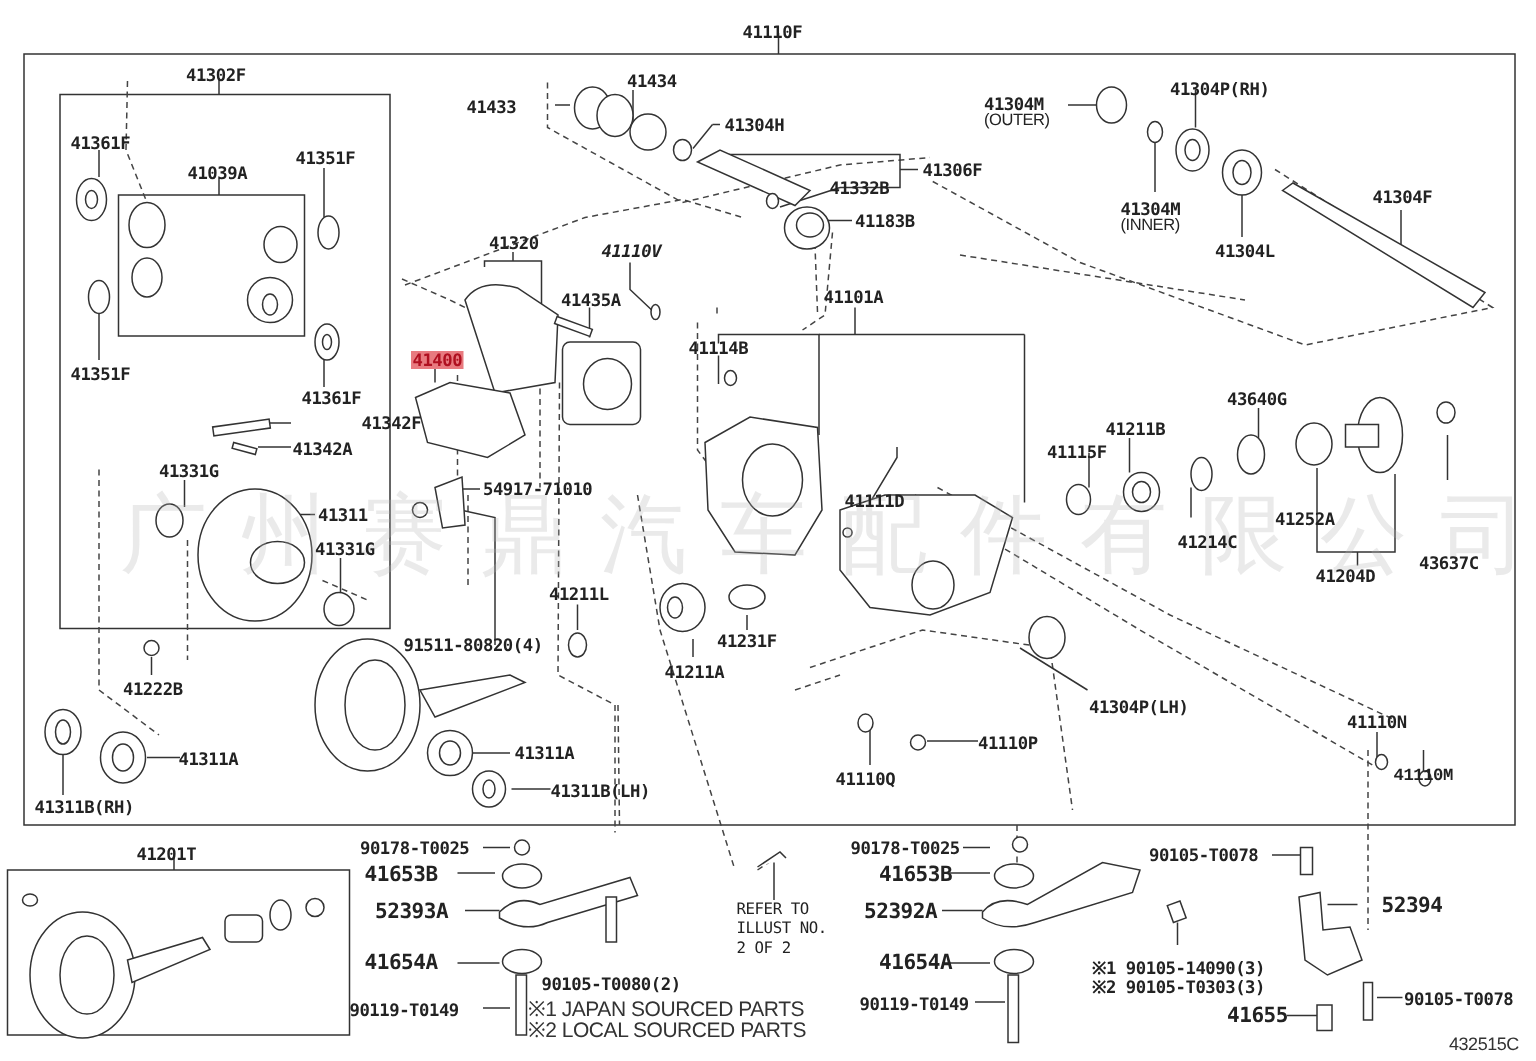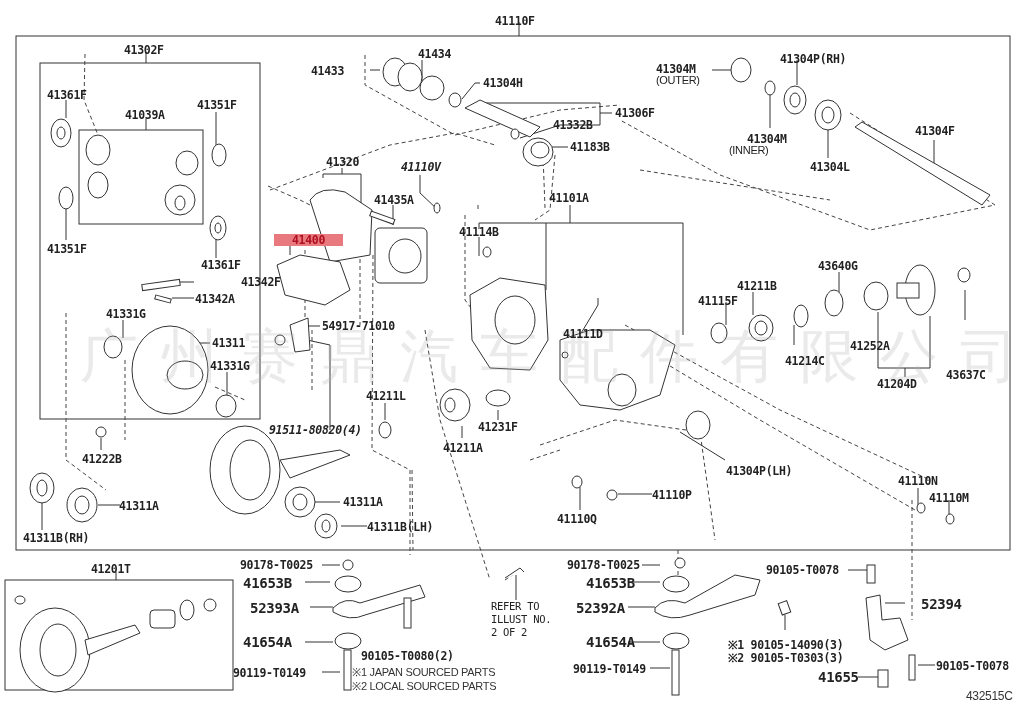--- a/index.html
+++ b/index.html
@@ -1,23 +1,23 @@
 <!DOCTYPE html>
 <html><head>
 <meta charset="utf-8">
 <style>
   html,body{margin:0;padding:0;background:#fff;}
   body{width:1024px;height:707px;position:relative;overflow:hidden;font-family:"DejaVu Serif","Liberation Serif",serif;}
   #stage{position:absolute;left:0;top:0;width:1024px;height:707px;}
   .lbl{position:absolute;font-family:"DejaVu Sans Mono","Liberation Mono",monospace;font-weight:bold;font-size:11.5px;color:#222;white-space:nowrap;line-height:12px;letter-spacing:-0.3px;}
   .lbl.big{font-size:14px;line-height:15px;}
   .lbl.sub{font-family:"Liberation Sans",sans-serif;font-weight:normal;font-size:11px;}
-  .lbl.note{font-family:"Liberation Sans",sans-serif;font-weight:normal;font-size:11px;color:#333;}
+  .lbl.note{font-family:"Liberation Sans",sans-serif;font-weight:normal;font-size:14px;color:#333;}
   .lbl.serifnote{font-family:"DejaVu Sans Mono","Liberation Mono",monospace;font-weight:normal;font-size:10.5px;line-height:13px;}
-  .lbl.hl{background:#e87a7f;color:#b01020;padding:0 18px;}
+  .lbl.hl{background:#e87a7f;color:#b01020;padding:0 1px;}
   .lbl.diag{font-family:"Liberation Sans",sans-serif;font-weight:normal;font-size:12px;color:#333;}
   .wm{position:absolute;left:80px;top:318px;font-family:"DejaVu Sans",sans-serif;font-size:58px;color:rgba(180,180,180,0.28);letter-spacing:22px;white-space:nowrap;pointer-events:none;}
   svg{position:absolute;left:0;top:0;}
 </style>
 </head>
 <body>
 
 <div id="stage">
 
 <svg width="1024" height="707" viewBox="0 0 1024 707">
@@ -304,48 +304,48 @@
 <div class="lbl" style="left:418px;top:48px;">41434</div>
 <div class="lbl" style="left:483px;top:77px;">41304H</div>
 <div class="lbl" style="left:615px;top:107px;">41306F</div>
 <div class="lbl" style="left:553px;top:119px;">41332B</div>
 <div class="lbl" style="left:570px;top:141px;">41183B</div>
 <div class="lbl" style="left:326px;top:156px;">41320</div>
 <div class="lbl" style="left:401px;top:161px;font-style:italic;">41110V</div>
 <div class="lbl" style="left:374px;top:194px;">41435A</div>
 <div class="lbl hl" style="left:274px;top:234px;">41400</div>
 <div class="lbl" style="left:322px;top:320px;">54917-71010</div>
-<div class="lbl" style="left:269px;top:424px;font-style:italic;">91511-80820(4)</div>
+<div class="lbl" style="left:269px;top:424px;">91511-80820(4)</div>
 <div class="lbl" style="left:366px;top:390px;">41211L</div>
 <div class="lbl" style="left:443px;top:442px;">41211A</div>
 <div class="lbl" style="left:478px;top:421px;">41231F</div>
 
 <div class="lbl" style="left:549px;top:192px;">41101A</div>
 <div class="lbl" style="left:459px;top:226px;">41114B</div>
 <div class="lbl" style="left:563px;top:286px;margin-top:42px;">41111D</div>
 
 <div class="lbl" style="left:656px;top:63px;">41304M</div>
 <div class="lbl sub" style="left:656px;top:74px;">(OUTER)</div>
 <div class="lbl" style="left:780px;top:53px;">41304P(RH)</div>
 <div class="lbl" style="left:747px;top:133px;">41304M</div>
-<div class="lbl sub" style="left:729px;top:144px;">(INNER)</div>
+<div class="lbl sub" style="left:747px;top:144px;">(INNER)</div>
 <div class="lbl" style="left:810px;top:161px;text-align:right;">41304L</div>
 <div class="lbl" style="left:915px;top:125px;">41304F</div>
 
 <div class="lbl" style="left:698px;top:295px;">41115F</div>
 <div class="lbl" style="left:737px;top:280px;">41211B</div>
 <div class="lbl" style="left:818px;top:260px;">43640G</div>
 <div class="lbl" style="left:946px;top:321px;margin-top:48px;">43637C</div>
 <div class="lbl" style="left:785px;top:355px;">41214C</div>
 <div class="lbl" style="left:850px;top:340px;">41252A</div>
 <div class="lbl" style="left:877px;top:378px;">41204D</div>
 
 <div class="lbl" style="left:726px;top:465px;">41304P(LH)</div>
 <div class="lbl" style="left:898px;top:475px;">41110N</div>
-<div class="lbl" style="left:929px;top:492px;">41110M</div>
+<div class="lbl" style="left:929px;top:512px;font-family:Liberation Mono, monospace;">41110M</div>
 <div class="lbl" style="left:652px;top:489px;">41110P</div>
 <div class="lbl" style="left:557px;top:513px;">41110Q</div>
 
 <div class="lbl" style="left:91px;top:563px;">41201T</div>
 <div class="lbl" style="left:240px;top:559px;">90178-T0025</div>
 <div class="lbl big" style="left:243px;top:576px;">41653B</div>
 <div class="lbl big" style="left:250px;top:601px;">52393A</div>
 <div class="lbl big" style="left:243px;top:635px;">41654A</div>
 <div class="lbl" style="left:233px;top:667px;">90119-T0149</div>
 <div class="lbl" style="left:361px;top:650px;">90105-T0080(2)</div>

